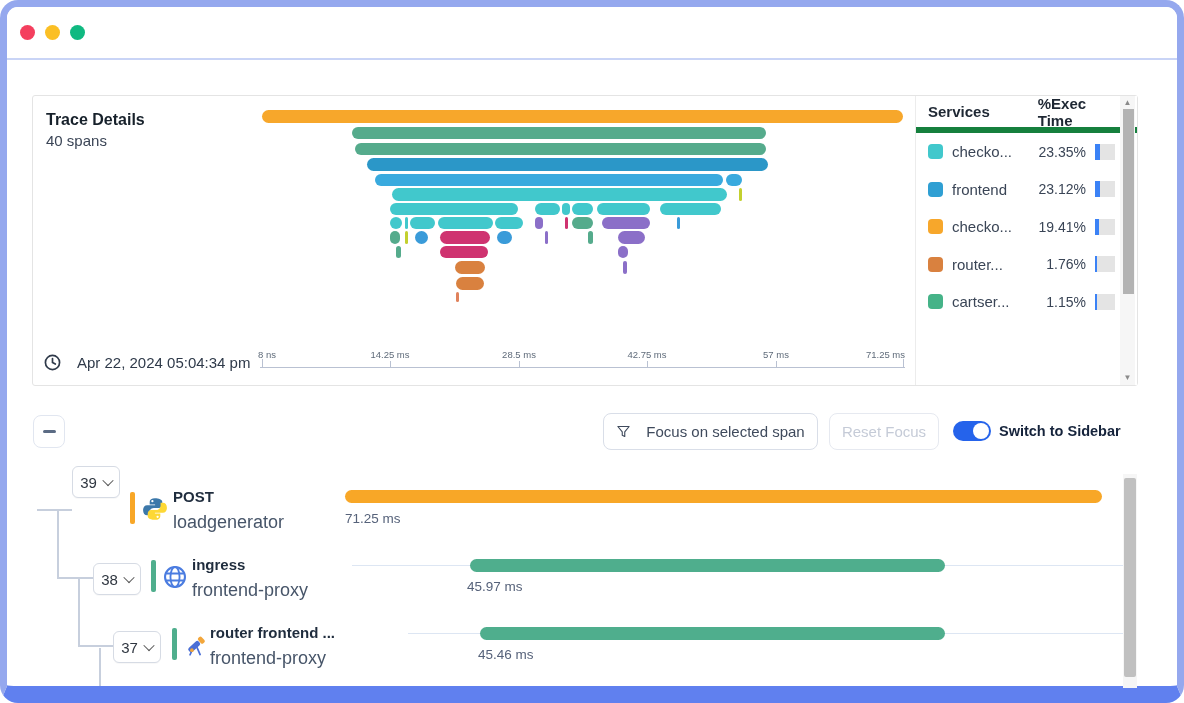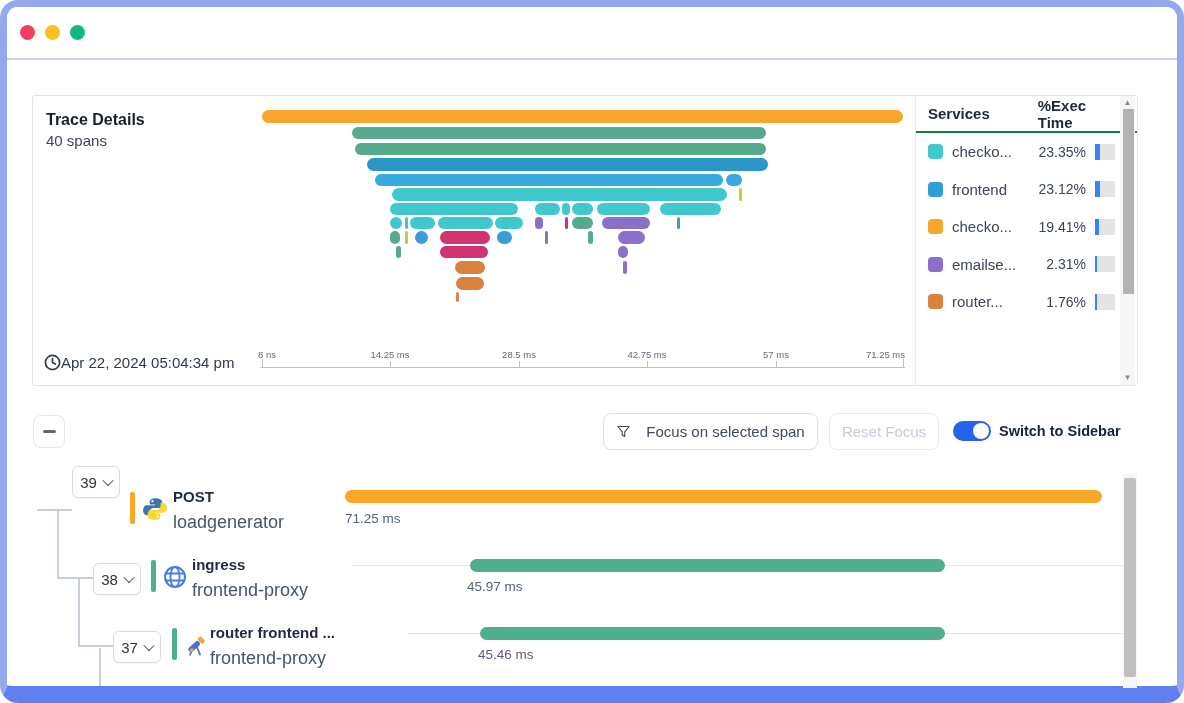--- a/index.html
+++ b/index.html
@@ -6,32 +6,32 @@
   body{width:1184px;height:703px;font-family:"Liberation Sans",sans-serif;-webkit-font-smoothing:antialiased;}
   #app{position:relative;width:1184px;height:703px;overflow:hidden;}
   .window-frame{position:absolute;inset:0;border:7px solid #95a8ee;border-bottom:17px solid #6080ef;border-radius:18px;background:#fff;box-sizing:border-box;}
   .titlebar{position:absolute;left:7px;top:7px;right:7px;height:53px;background:#fff;border-radius:11px 11px 0 0;border-bottom:2px solid #c9d4f6;display:flex;align-items:center;padding-left:13px;gap:10px;box-sizing:border-box;}
   .dot{width:15px;height:15px;border-radius:50%;}
 
   
   .trace-card{position:absolute;left:32px;top:95px;width:1106px;height:291px;border:1px solid #e4e4e4;border-radius:3px;background:#fff;box-sizing:border-box;}
   .card-title{position:absolute;left:46px;top:111px;font-size:16px;font-weight:bold;color:#17212b;}
   .card-subtitle{position:absolute;left:46px;top:132px;font-size:15px;color:#3b4556;}
-  .timestamp{position:absolute;left:44px;top:354px;display:flex;align-items:center;gap:0;font-size:15px;color:#2f3a4a;}
+  .timestamp{position:absolute;left:44px;top:354px;display:flex;align-items:center;gap:16px;font-size:15px;color:#2f3a4a;}
 
   
   #flamegraph{position:absolute;inset:0;}
   .fspan{position:absolute;border-radius:7px;}
   .axis-line{position:absolute;left:260px;top:367px;width:645px;height:1px;background:#b9c1d2;}
   .axis-tick{position:absolute;top:361px;width:1px;height:6px;background:#b9c1d2;}
   .axis-label{position:absolute;top:349px;font-size:9.5px;color:#5f6b7a;white-space:nowrap;}
 
   
   .services-panel{position:absolute;left:915px;top:96px;width:222px;height:289px;border-left:1px solid #ececec;background:#fff;box-sizing:border-box;overflow:hidden;}
-  .svc-header{display:flex;align-items:center;height:37px;padding:0 26px 0 12px;font-size:15px;font-weight:bold;color:#1e2733;border-bottom:2px solid #15803d;box-sizing:border-box;gap:24px;}
+  .svc-header{display:flex;align-items:center;height:37px;padding:0 26px 0 12px;font-size:15px;font-weight:bold;color:#1e2733;border-bottom:6px solid #15803d;box-sizing:border-box;gap:24px;}
   .svc-header .spacer{flex:1;}
   .svc-row{display:flex;align-items:center;height:37.5px;padding:0 22px 0 12px;box-sizing:border-box;gap:9px;}
   .svc-chip{width:15px;height:15px;border-radius:4px;flex:none;}
   .svc-name{flex:1;font-size:15px;color:#3a4556;white-space:nowrap;overflow:hidden;}
   .svc-pct{font-size:14px;color:#3a4556;white-space:nowrap;}
   .minibar{width:20px;height:16px;flex:none;display:flex;}
   .minibar-fill{height:16px;background:#3b82f6;}
   .minibar-rest{height:16px;background:#e4e4e4;flex:1;}
   .svc-scrollbar{position:absolute;right:2px;top:0;bottom:0;width:15px;background:#f6f6f6;display:flex;flex-direction:column;align-items:center;justify-content:space-between;padding:3px 0;box-sizing:border-box;}
   .svc-scroll-thumb{position:absolute;right:3.5px;top:13px;width:11px;height:185px;background:#b3b3b3;}
@@ -170,32 +170,32 @@
         <div class="svc-row">
           <div class="svc-chip" style="background: rgb(247, 167, 43);"></div>
           <div class="svc-name">checko...</div>
           <div class="svc-pct">19.41%</div>
           <div class="minibar">
             <div class="minibar-fill" style="width: 3.882px;"></div>
             <div class="minibar-rest"></div>
           </div>
         </div>
         <div class="svc-row">
-          <div class="svc-chip" style="background: rgb(139, 111, 200);"></div>
-          <div class="svc-name">emailse...</div>
-          <div class="svc-pct">2.31%</div>
-          <div class="minibar">
-            <div class="minibar-fill" style="width: 1.5px;"></div>
-            <div class="minibar-rest"></div>
-          </div>
-        </div>
-        <div class="svc-row">
           <div class="svc-chip" style="background: rgb(217, 129, 63);"></div>
           <div class="svc-name">router...</div>
           <div class="svc-pct">1.76%</div>
+          <div class="minibar">
+            <div class="minibar-fill" style="width: 1.5px;"></div>
+            <div class="minibar-rest"></div>
+          </div>
+        </div>
+        <div class="svc-row">
+          <div class="svc-chip" style="background: rgb(69, 179, 136);"></div>
+          <div class="svc-name">cartser...</div>
+          <div class="svc-pct">1.15%</div>
           <div class="minibar">
             <div class="minibar-fill" style="width: 1.5px;"></div>
             <div class="minibar-rest"></div>
           </div>
         </div>
       </div>
     <div class="svc-scrollbar">
       <span class="scroll-arrow">▲</span>
       <span class="scroll-arrow">▼</span>
     </div>

